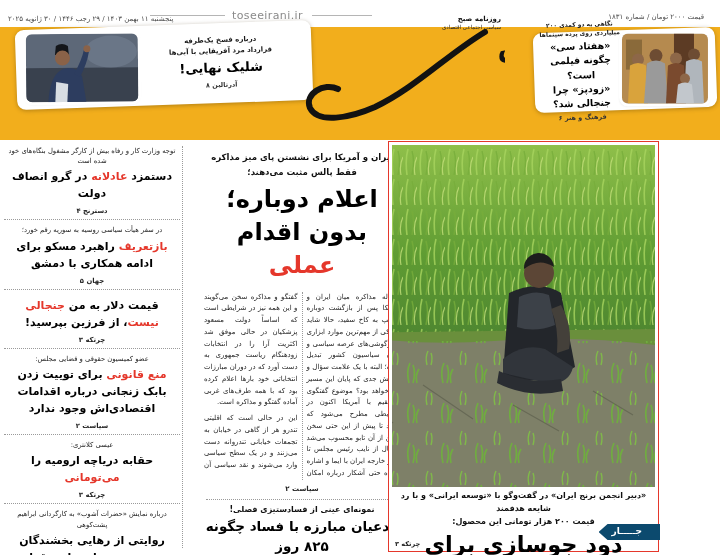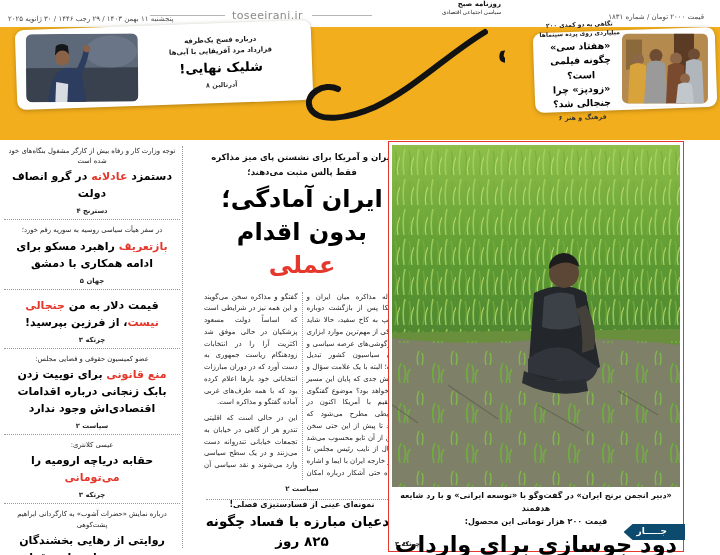--- a/index.html
+++ b/index.html
@@ -14,21 +14,21 @@
   #price-issue { position:absolute; top:13px; right:16px; }
   #date-line  { position:absolute; top:15px; left:8px; }
   #website { position:absolute; top:9px; left:232px; direction:ltr;
     font-size:11px; color:#8a8a8a; letter-spacing:.4px; }
   .hline { position:absolute; top:15px; height:0; border-top:1px solid #b5b5b5; }
   #hline-l { left:150px; width:75px; }
   #hline-r { left:312px; width:60px; }
 
   
   #masthead { position:absolute; top:0; left:280px; width:225px; height:138px; z-index:6; }
-  #paper-type { position:absolute; top:0; right:4px; text-align:right; line-height:1.25; }
+  #paper-type { position:absolute; top:15px; right:4px; text-align:right; line-height:1.25; }
   #paper-type .l1 { font-size:7px; font-weight:bold; color:#111; }
   #paper-type .l2 { font-size:5.5px; color:#222; }
   #masthead svg { position:absolute; top:2px; left:0; }
 
   
   #band { position:absolute; top:27px; left:0; width:720px; height:113px; background:#f2ae1c; }
   .promo { position:absolute; background:#fff; border-radius:9px;
     box-shadow:0 1px 4px rgba(60,40,0,.35); display:flex; align-items:center; }
   #promo-left { left:16px; top:25px; width:296px; height:80px; transform:rotate(-2deg); padding:4px 8px; }
   #promo-right { left:534px; top:30px; width:182px; height:80px; transform:rotate(-2deg); padding:4px 6px; }
@@ -58,26 +58,26 @@
   
   #center { position:absolute; top:141px; left:204px; width:196px; height:534px; text-align:center; }
   #lead-kicker { font-size:8.6px; font-weight:bold; line-height:1.7; margin-top:9px; color:#111; }
   #lead-headline { font-size:24px; font-weight:bold; line-height:1.38; margin-top:4px; color:#000; }
   #lead-body { margin-top:9px; height:188px; overflow:hidden; text-align:justify;
     column-count:2; column-gap:9px; column-rule:1px dotted #9a9a9a;
     font-size:7px; line-height:1.68; color:#1c1c1c; direction:rtl; }
   #lead-body p { margin-bottom:4px; }
   .sect-tag { font-size:7px; font-weight:bold; color:#222; margin-top:5px; }
   .dotsep { border-top:1px dotted #9a9a9a; margin:6px 2px 0; }
-  #crescent { }
+  #crescent { margin-top:5px; }
   #crescent .kick { font-size:8px; font-weight:bold; color:#111; }
   #crescent .head { font-size:13.5px; font-weight:bold; line-height:1.5; margin-top:2px; color:#000; }
 
   
-  #ricebox { position:absolute; top:141px; left:388px; width:296px; height:411px;
+  #ricebox { position:absolute; top:141px; left:388px; width:271px; height:411px;
     border:1.5px solid #e5372b; background:#fff; }
   #rice-photo { position:absolute; top:3px; left:3px; right:3px; height:342px; overflow:hidden; }
   #rice-caption { position:absolute; top:348px; left:4px; right:4px; text-align:center; }
   #rice-caption .kick { font-size:8px; font-weight:bold; line-height:1.6; color:#111; }
   #rice-caption .head { font-size:22.5px; font-weight:bold; line-height:1.28; margin-top:2px; color:#000; }
   #rice-sect { position:absolute; bottom:3px; left:6px; font-size:6.5px; font-weight:bold; color:#222; }
   #ribbon { position:absolute; bottom:11px; right:-2px; background:#0c4a6e; color:#fff;
     font-size:9px; font-weight:bold; padding:3px 18px 4px 13px; line-height:1;
     clip-path:polygon(100% 0, 9px 0, 0 50%, 9px 100%, 100% 100%); }
 </style>
@@ -189,21 +189,21 @@
   </div>
 
   <div id="vsep"></div>
 
   <div id="center">
     <div id="lead-kicker">
       <div>ایران و آمریکا برای نشستن پای میز مذاکره</div>
       <div>فقط پالس مثبت می‌دهند؛</div>
     </div>
     <div id="lead-headline">
-      <div>ایران آمادگی؛</div>
+      <div>اعلام دوباره؛</div>
       <div><span>بدون اقدام </span><span class="red">عملی</span></div>
     </div>
     <div id="lead-body">
       <p>مسأله مذاکره میان ایران و آمریکا پس از بازگشت دوباره ترامپ به کاخ سفید، حالا شاید به یکی از مهم‌ترین موارد ابزاری و درگوشی‌های عرصه سیاسی و میان سیاسیون کشور تبدیل شده؛ البته با یک علامت سؤال و پرسش جدی که پایان این مسیر چه خواهد بود؟ موضوع گفتگوی مستقیم با آمریکا اکنون در شرایطی مطرح می‌شود که شاید تا پیش از این حتی سخن گفتن از آن تابو محسوب می‌شد و حال از نایب رئیس مجلس تا وزیر خارجه ایران با ایما و اشاره و گاه حتی آشکار درباره امکان گفتگو و مذاکره سخن می‌گویند و این همه نیز در شرایطی است که اساساً دولت مسعود پزشکیان در حالی موفق شد اکثریت آرا را در انتخابات زودهنگام ریاست جمهوری به دست آورد که در دوران مبارزات انتخاباتی خود بارها اعلام کرده بود که با همه طرف‌های غربی آماده گفتگو و مذاکره است.</p>
       <p>این در حالی است که اقلیتی تندرو هر از گاهی در خیابان به تجمعات خیابانی تندروانه دست می‌زنند و در یک سطح سیاسی وارد می‌شوند و نقد سیاسی آن هم علیه‌اش شعار داده می‌شود. عبدالرضا داوری، مشاور محمود احمدی‌نژاد، در شبکه اجتماعی ایکس نوشت که فقط ۸۳ نفر در تجمع کفن‌پوشان برای نفی مذاکره با آمریکا شرکت کردند؛ تجمعی که در شهر ۹ میلیونی تهران برگزار شد و بارها در فضای مجازی دیده شده است. او اشاره کرد که البته این‌طور نبوده و نماینده پیشین مجلس و فعال سیاسی نیز با تحلیل مشابهی گفته بود که می‌توان حمله به آقای ظریف را در سطح دیگر تجمعاتی از این دست تحلیل کرد.</p>
     </div>
     <div class="sect-tag">سیاست ۲</div>
     <div class="dotsep"></div>
     <div id="crescent">
       <div class="kick">نمونه‌ای عینی از فسادستیزی فصلی!</div>

